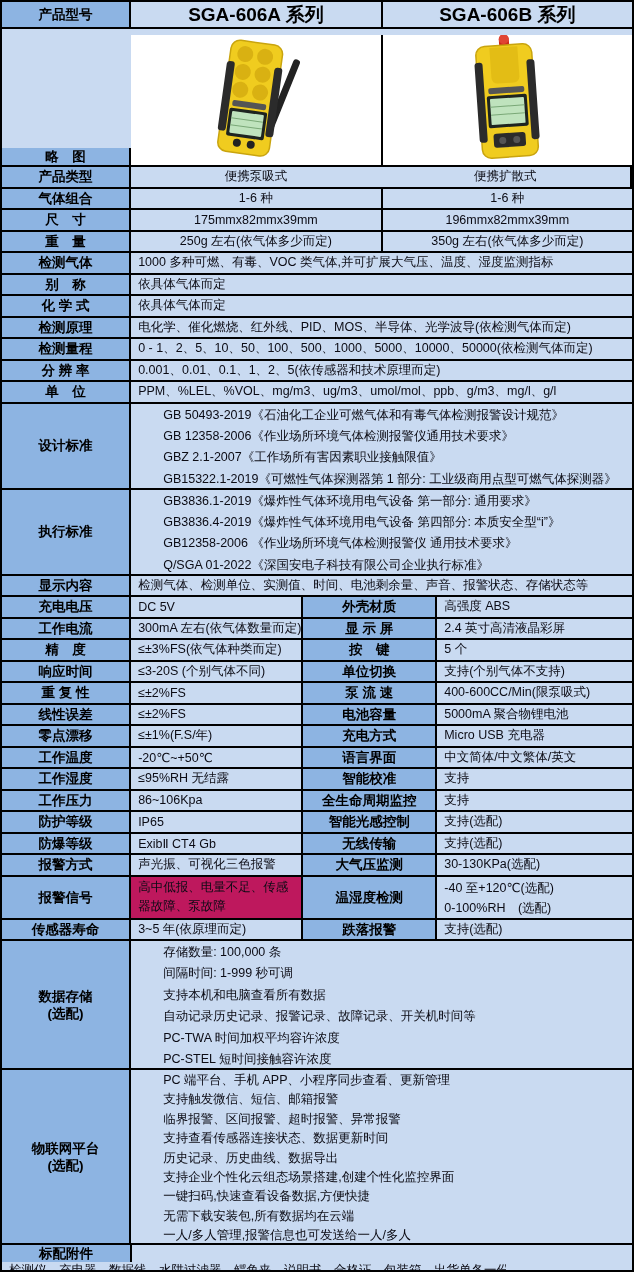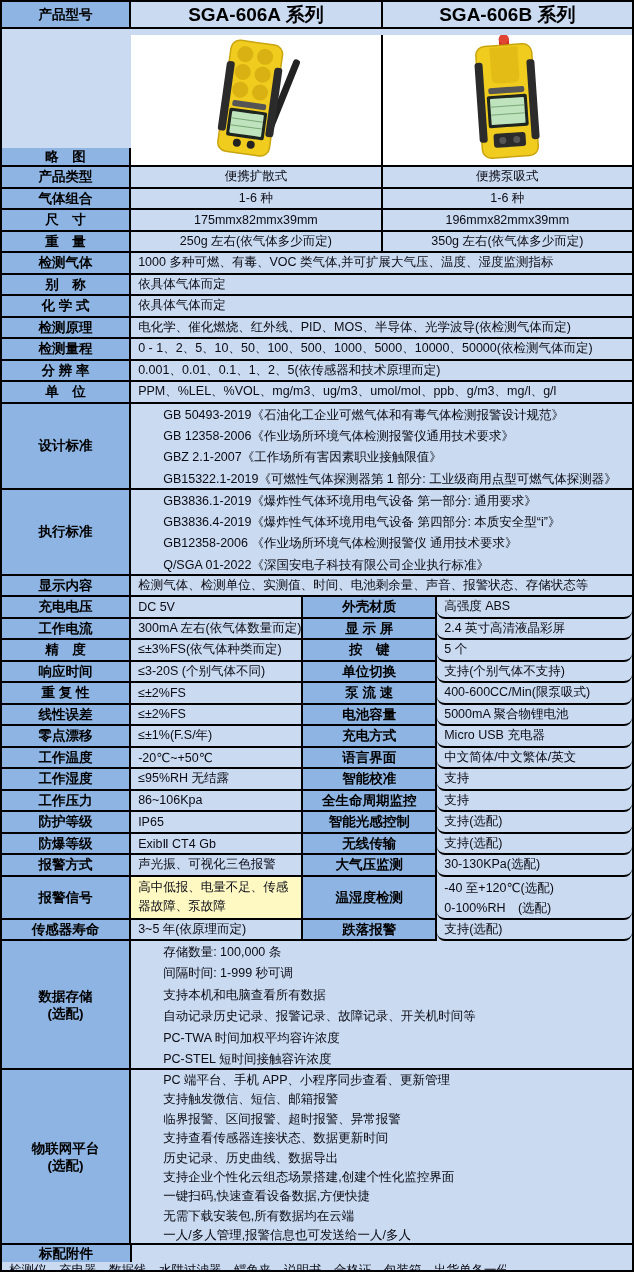--- a/index.html
+++ b/index.html
@@ -24,21 +24,21 @@
   }
   .cell.last { border-right: 0; }
   .row.lastrow .cell { border-bottom: 0; }
 
   
   .w1 { width: 130px; }        
   .wA { width: 253px; }        
   .wB { width: 251px; }        
   .w2 { width: 173px; }        
   .w3 { width: 135px; }        
-  .w4 { width: 196px; border-radius: 8px; }        
+  .w4 { width: 196px; }        
   .wF { width: 504px; }        
 
   
   .h-hdr { height: 27px; }
   .h-img { height: 138px; align-items: flex-end; }
   .h-std { height: 21.5px; }
   .h-4l  { height: 86px; }
   .h-2l  { height: 43px; }
   .h-6l  { height: 129px; }
   .h-9l  { height: 175px; }
@@ -82,21 +82,21 @@
   .c-multiline {
     background: #C9DAF1;
     font-size: 12.5px;
     padding: 1px 7px;
     display: block;
     white-space: nowrap;
   }
   .c-multiline .ln { display: block; line-height: 21.4px; margin-left: 25px; }
   .c-multiline.tight .ln { line-height: 19.4px; }
   .c-wrap {
-    background: #fef9c3;
+    background: #be185d;
     font-size: 12.5px;
     display: flex; align-items: center;
     padding: 15px 7px;
     line-height: 19px;
   }
   .two-ln { display: block; padding-top: 1px; }
   .two-ln .ln { display: block; line-height: 20.5px; padding-left: 7px; }
 </style>
 </head>
 <body>
@@ -151,22 +151,22 @@
           <rect x="54" y="98" width="32" height="14" rx="3" fill="#2b2b2b"></rect>
           <circle cx="63" cy="105" r="3.5" fill="#555"></circle>
             <circle cx="77" cy="105" r="3.5" fill="#555"></circle>
         </g>
       </svg>
     </div>
   </div>
 
   <div class="row h-std">
     <div class="cell w1 c-label">产品类型</div>
+    <div class="cell wB c-val-center last">便携泵吸式</div>
     <div class="cell wA c-val-center">便携扩散式</div>
-    <div class="cell wB c-val-center last">便携泵吸式</div>
   </div>
   <div class="row h-std">
     <div class="cell w1 c-label">气体组合</div>
     <div class="cell wA c-val-center">1-6 种</div>
     <div class="cell wB c-val-center last">1-6 种</div>
   </div>
   <div class="row h-std">
     <div class="cell w1 c-label">尺　寸</div>
     <div class="cell wA c-val-center">175mmx82mmx39mm</div>
     <div class="cell wB c-val-center last">196mmx82mmx39mm</div>

